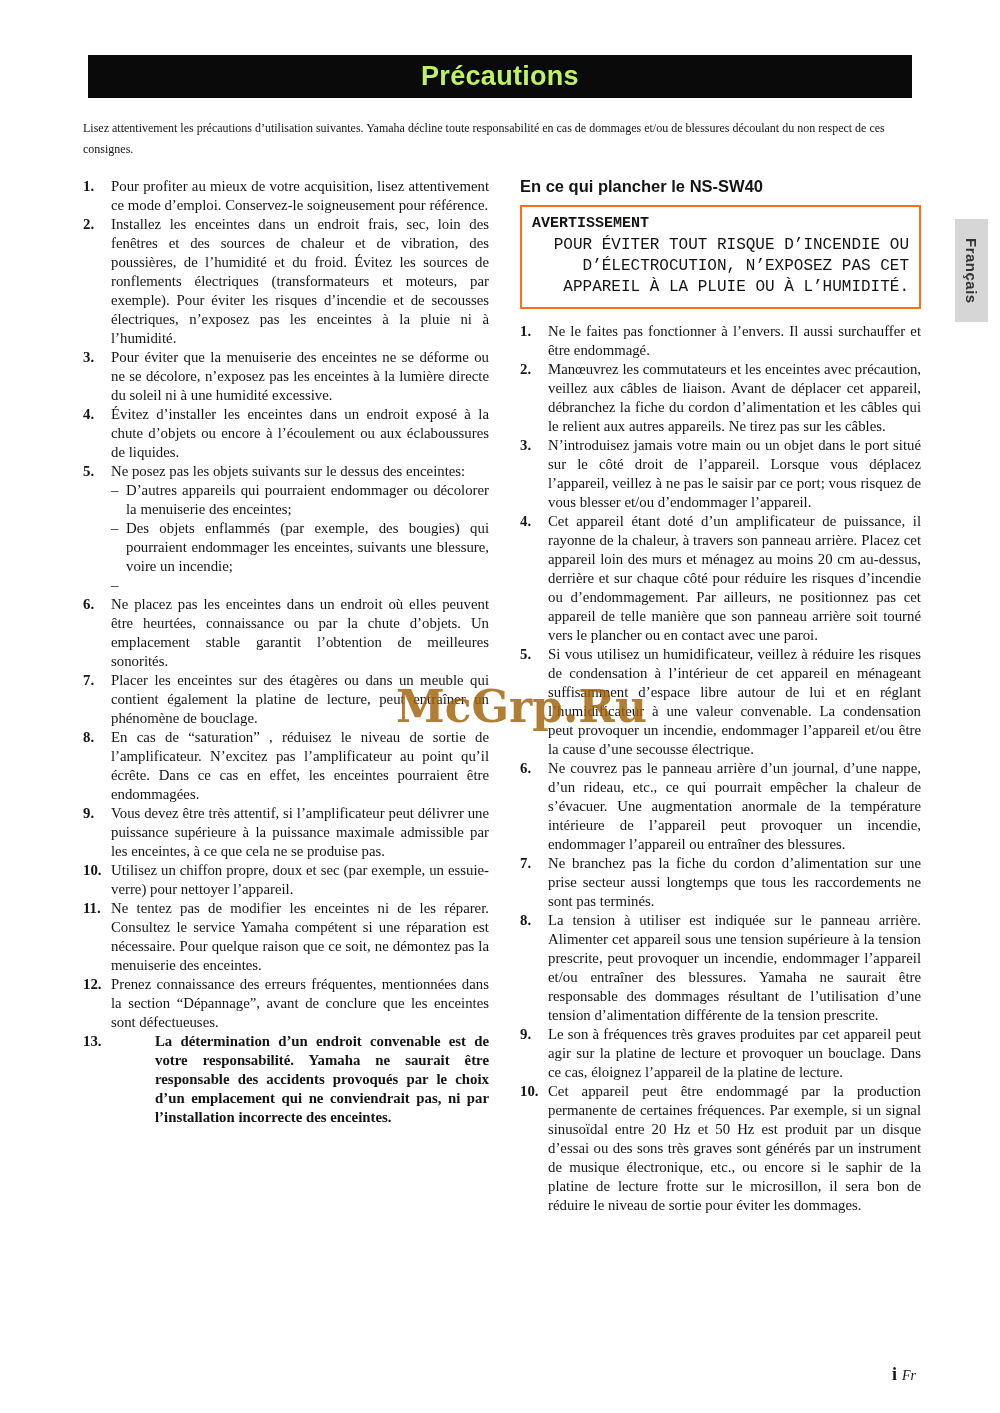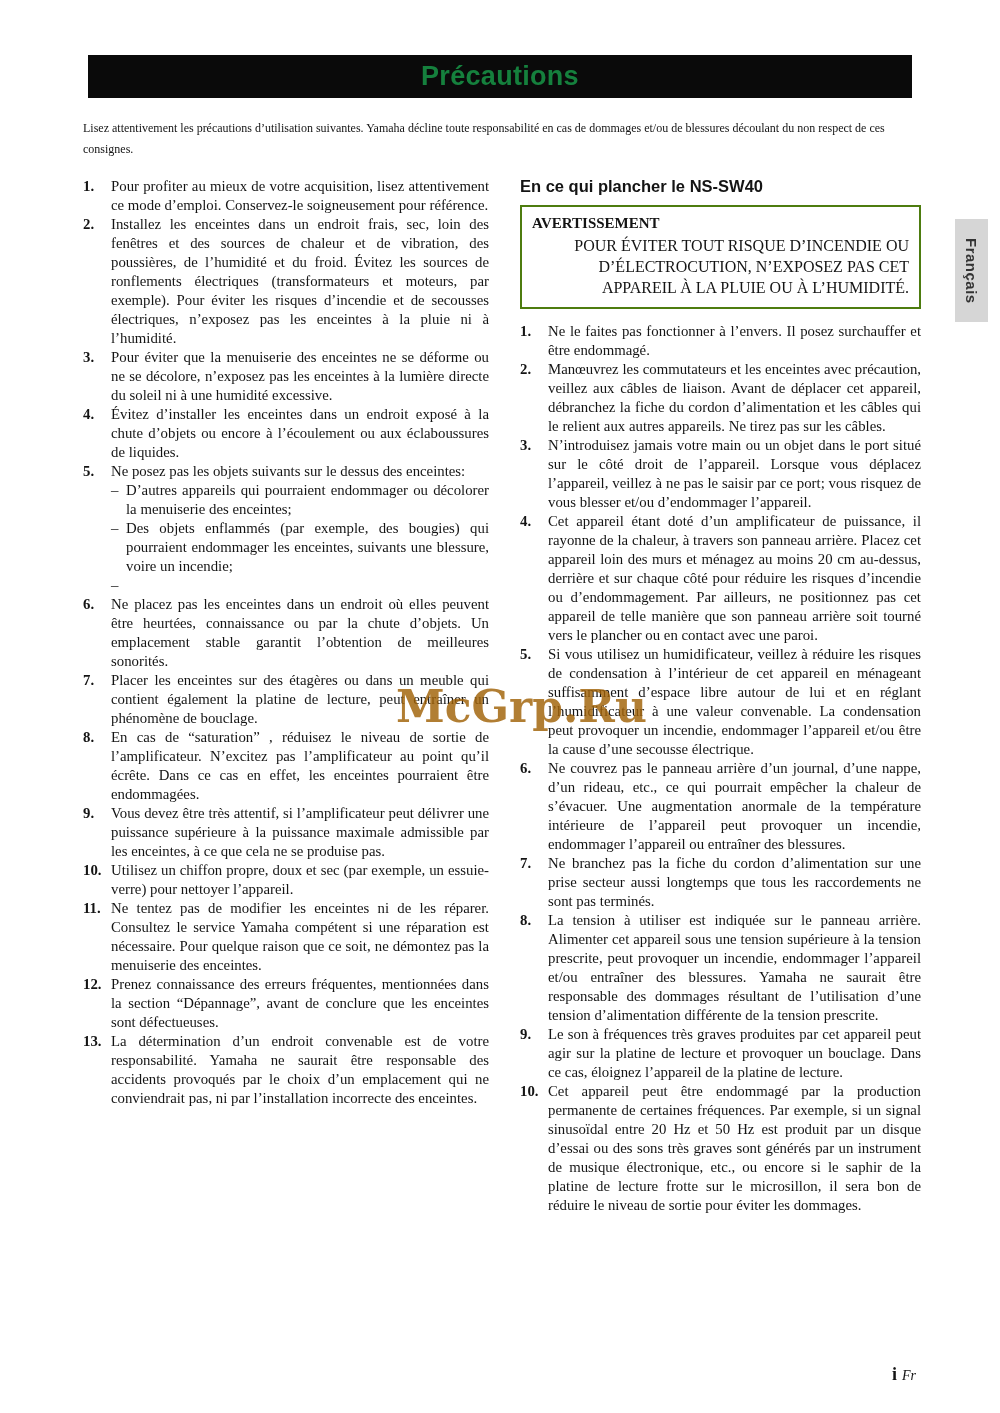--- a/index.html
+++ b/index.html
@@ -5,45 +5,45 @@
   html,body{margin:0;padding:0;background:#ffffff;}
   .page{
     position:relative;width:1000px;height:1413px;margin:0 auto;background:#ffffff;
     color:#141414;font-family:"Liberation Serif",serif;overflow:hidden;
   }
   .header-bar{
     position:absolute;left:88px;top:55px;width:824px;height:43px;background:#0a0a0a;
     display:flex;align-items:center;justify-content:center;
   }
   .page-title{
-    color:#15803d;font-family:"Liberation Sans",sans-serif;font-size:27px;font-weight:700;
+    color:#bef264;font-family:"Liberation Sans",sans-serif;font-size:27px;font-weight:700;
     letter-spacing:.3px;margin:0;
   }
   .intro{
     position:absolute;left:83px;top:118px;width:836px;
     font-size:12px;line-height:20.5px;margin:0;text-align:left;
   }
   .columns{
     position:absolute;left:83px;top:177px;width:838px;
     display:flex;gap:31px;align-items:flex-start;
   }
   .col{font-size:14.8px;line-height:19px;}
   .col-left{width:406px;}
   .col-right{width:401px;}
   .plist{list-style:none;margin:0;padding:0;}
   .pitem{display:flex;text-align:justify;}
   .marker{font-weight:700;flex:0 0 28px;}
   .li-text{flex:1;}
   .pitem.sub{padding-left:28px;}
   .pitem.sub .marker{font-weight:400;flex:0 0 15px;}
-  .pitem.bold .li-text{font-weight:400;}
+  .pitem.bold .li-text{font-weight:700;margin-left:44px;}
   .section-heading{
     font-family:"Liberation Sans",sans-serif;font-size:16.5px;font-weight:700;margin:0 0 9px 0;
   }
-  .warning-box{border:2px solid #4d7c0f;padding:7px 10px 9px;margin:0 0 13px 0;}
+  .warning-box{border:2px solid #f97316;padding:7px 10px 9px;margin:0 0 13px 0;font-family:Liberation Mono, monospace;}
   .warning-title{font-weight:700;font-size:15px;margin-bottom:2px;}
   .warning-text{font-size:16px;line-height:21px;text-align:right;}
   .lang-tab{
     position:absolute;right:12px;top:219px;width:33px;height:103px;background:#d6d6d6;
     display:flex;align-items:center;justify-content:center;
   }
   .lang-tab span{
     writing-mode:vertical-rl;font-family:"Liberation Sans",sans-serif;font-weight:700;
     font-size:15px;color:#333333;letter-spacing:.5px;
   }
@@ -159,21 +159,21 @@
 
       <div class="warning-box">
         <div class="warning-title">AVERTISSEMENT</div>
         <div class="warning-text">POUR ÉVITER TOUT RISQUE D’INCENDIE OU D’ÉLECTROCUTION, N’EXPOSEZ PAS CET APPAREIL À LA PLUIE OU À L’HUMIDITÉ.</div>
       </div>
 
       <ol class="plist">
 
           <li class="pitem">
             <span class="marker">1.</span>
-            <span class="li-text">Ne le faites pas fonctionner à l’envers. Il posez surchauffer et être endommagé.</span>
+            <span class="li-text">Ne le faites pas fonctionner à l’envers. Il aussi surchauffer et être endommagé.</span>
           </li>
 
           <li class="pitem">
             <span class="marker">2.</span>
             <span class="li-text">Manœuvrez les commutateurs et les enceintes avec précaution, veillez aux câbles de liaison. Avant de déplacer cet appareil, débranchez la fiche du cordon d’alimentation et les câbles qui le relient aux autres appareils. Ne tirez pas sur les câbles.</span>
           </li>
 
           <li class="pitem">
             <span class="marker">3.</span>
             <span class="li-text">N’introduisez jamais votre main ou un objet dans le port situé sur le côté droit de l’appareil. Lorsque vous déplacez l’appareil, veillez à ne pas le saisir par ce port; vous risquez de vous blesser et/ou d’endommager l’appareil.</span>

